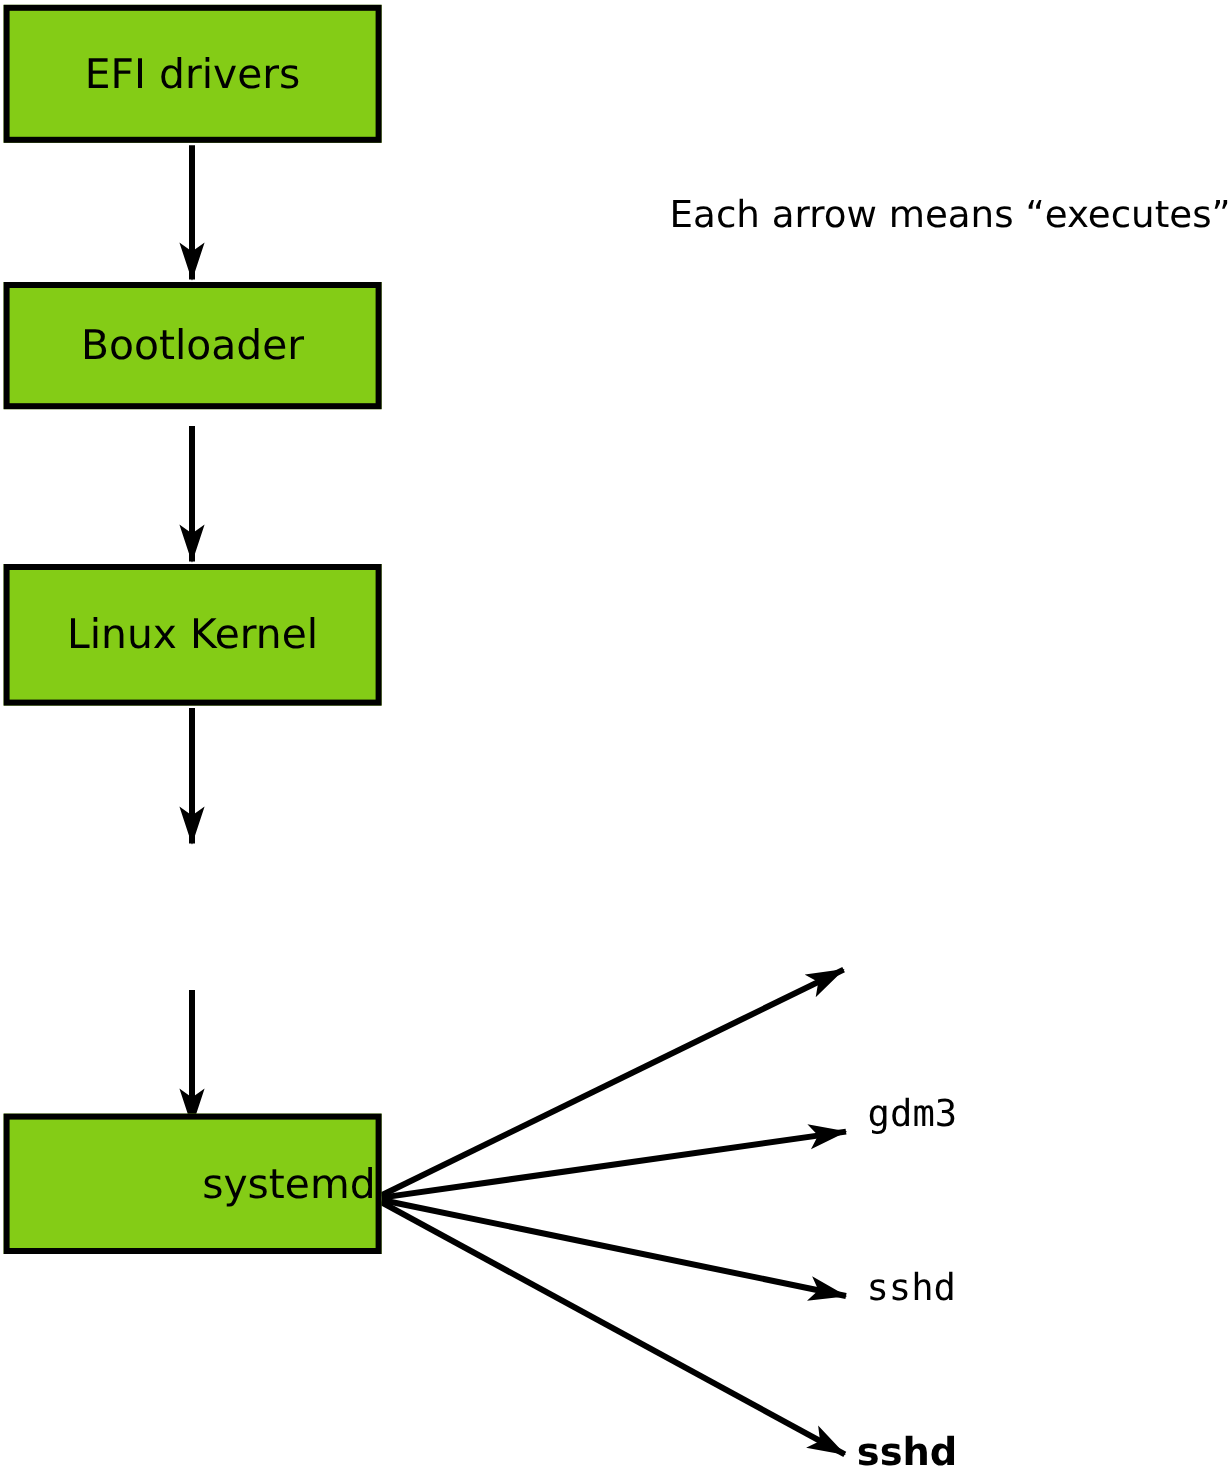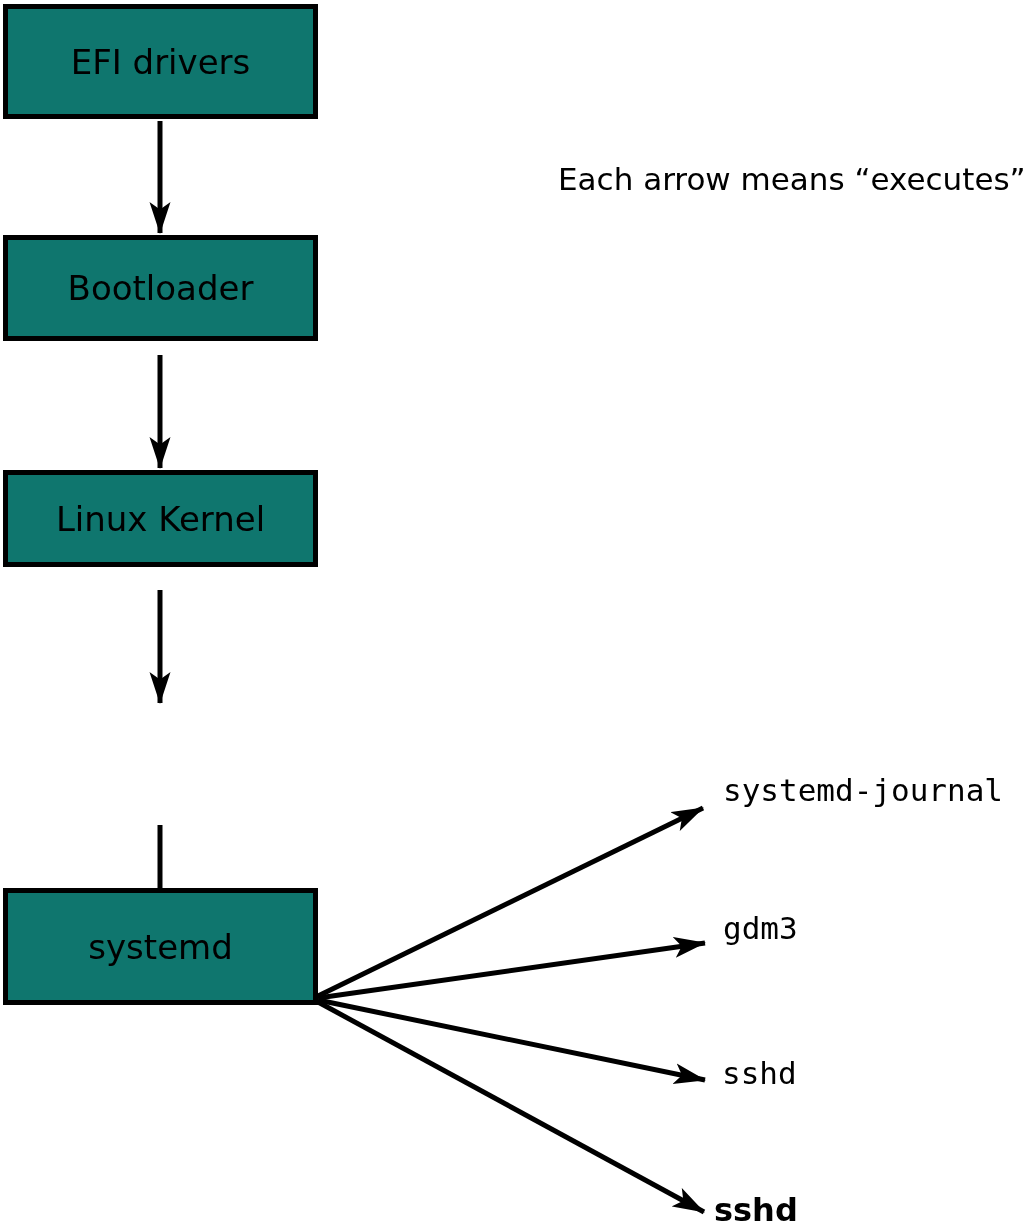--- a/index.html
+++ b/index.html
@@ -22,33 +22,33 @@
     top: 0;
     width: 1023px;
     height: 1230px;
   }
   .node-box {
     position: absolute;
     left: 3px;
     width: 315px;
     box-sizing: border-box;
     border: 5px solid #000000;
-    background: #0f766e;
+    background: #84cc16;
     display: flex;
     align-items: center;
     justify-content: center;
     font-size: 34px;
     line-height: 1;
     white-space: nowrap;
   }
   .box-1 { top: 4px;   height: 115px; }
   .box-2 { top: 235px; height: 106px; }
-  .box-3 { top: 470px; height: 97px; }
+  .box-3 { top: 470px; height: 118px; }
   .box-4 { top: 705px; height: 118px; }
-  .box-5 { top: 888px; height: 117px; }
+  .box-5 { top: 928px; height: 117px; justify-content: flex-end; }
 
   .note {
     position: absolute;
     left: 558px;
     top: 161px;
     font-size: 31px;
     line-height: 36px;
     white-space: nowrap;
   }
   .spawn-label {
@@ -99,18 +99,17 @@
   </div>
   <div class="node-box box-3">
     <span>Linux Kernel</span>
   </div>
   <div class="node-box box-5">
     <span>systemd</span>
   </div>
 
   <div class="note">Each arrow means “executes”.</div>
 
-  <div class="spawn-label spawn-journal">systemd-journal</div>
   <div class="spawn-label spawn-gdm3">gdm3</div>
   <div class="spawn-label spawn-getty">sshd</div>
   <div class="spawn-label spawn-sshd">sshd</div>
 
 </div>
 
 </body></html>

